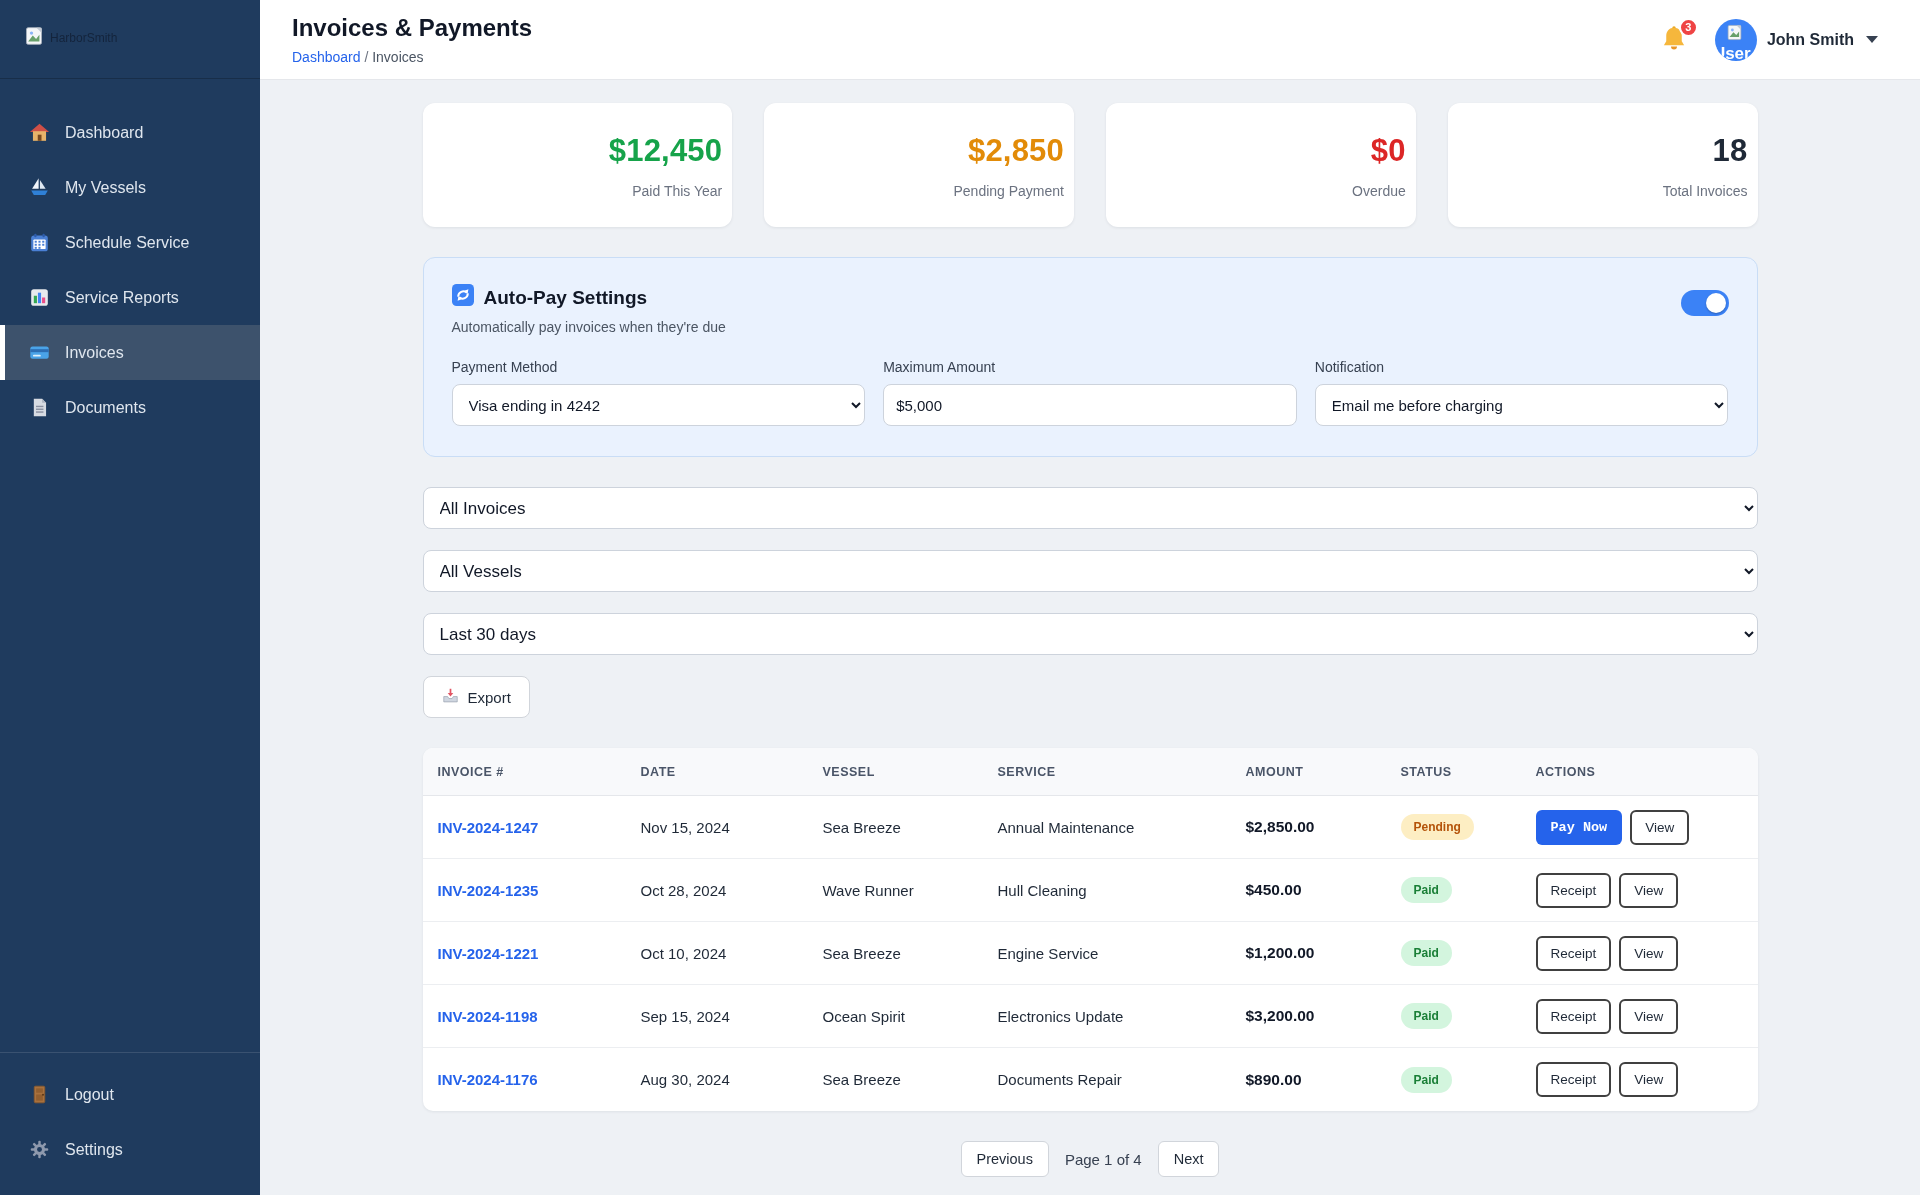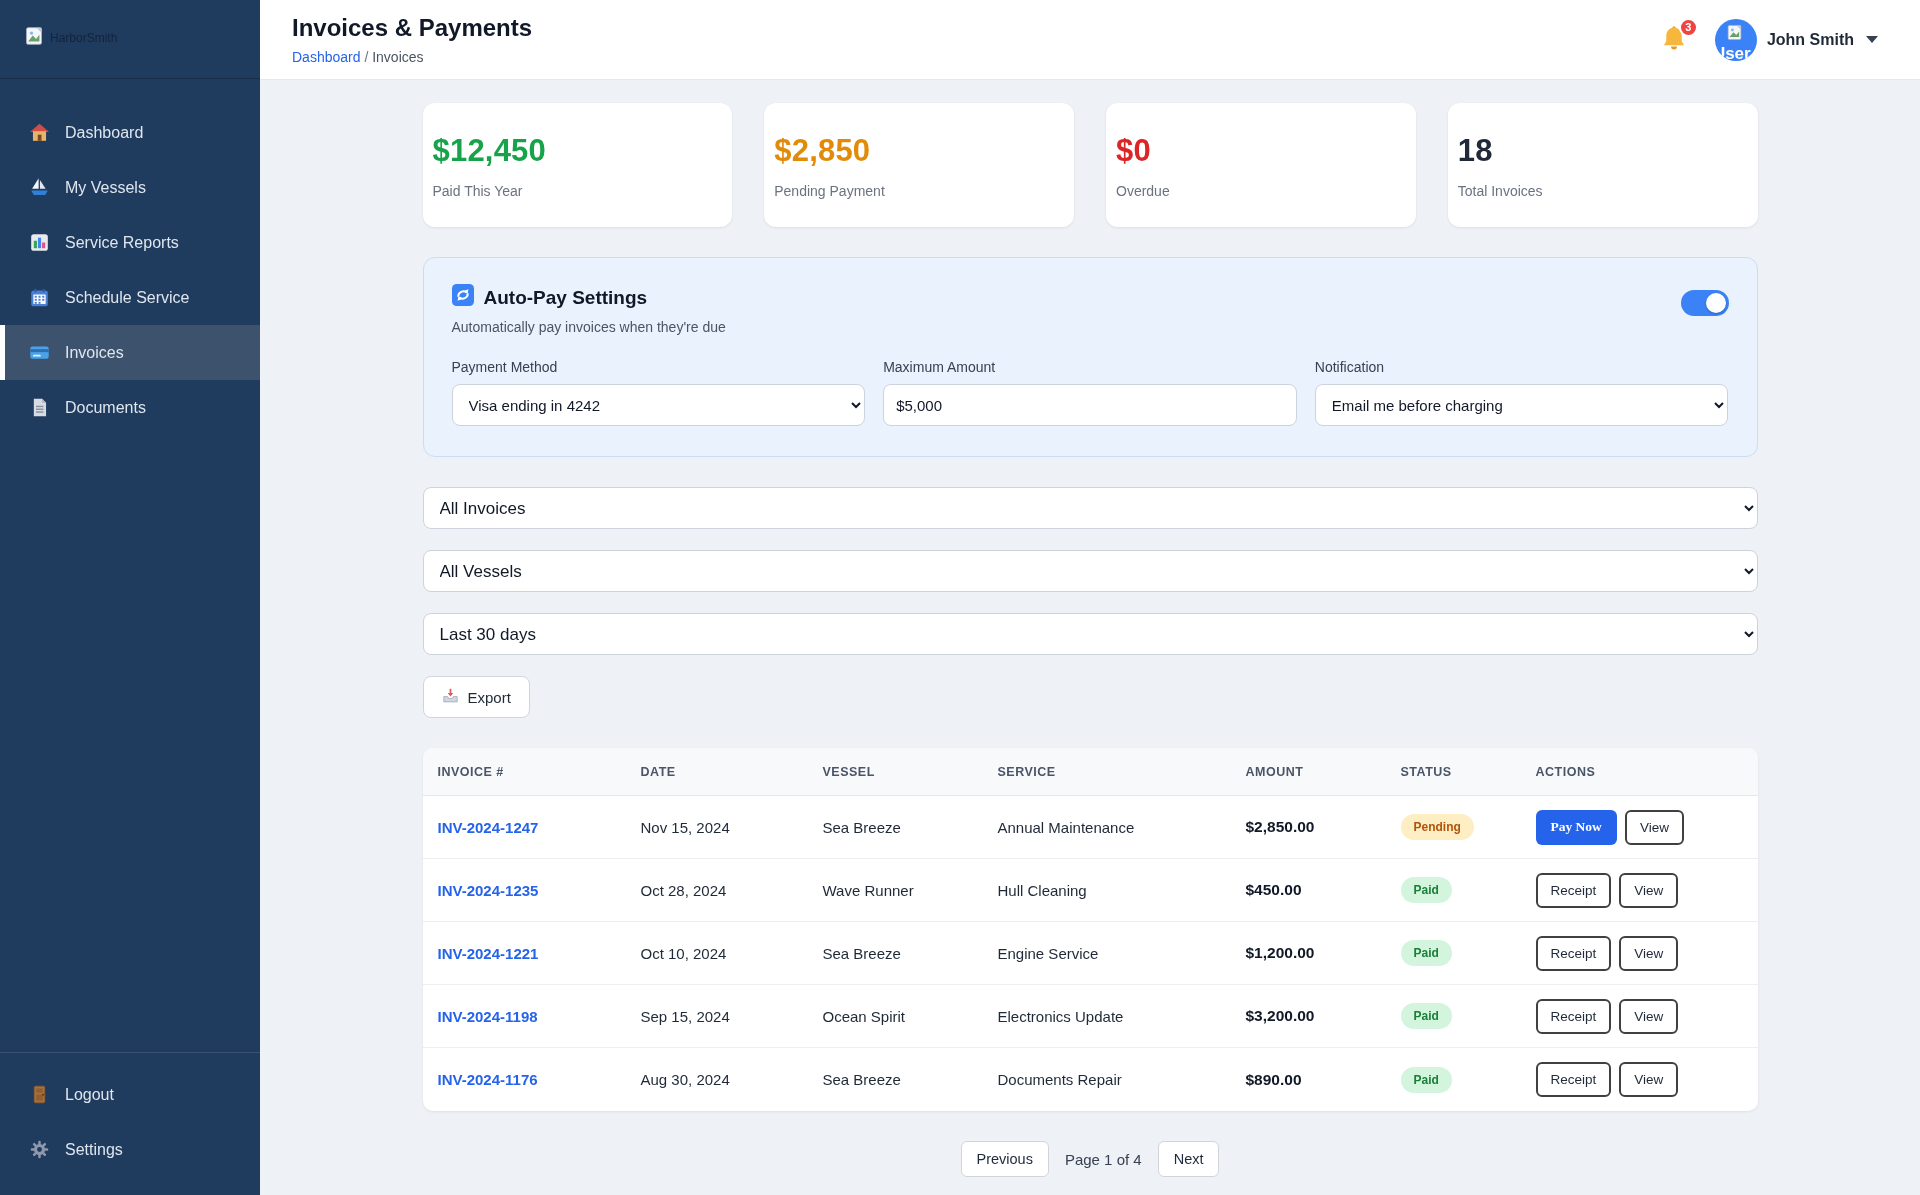--- a/index.html
+++ b/index.html
@@ -30,21 +30,21 @@
   .avatar svg { position:absolute; top:5px; left:11px; }
   .avatar-alt { position:absolute; bottom:-3px; left:-2px; color:#fff; font-weight:700; font-size:17px; }
   .user-name { font-size:16px; font-weight:700; color:#1f2937; }
   .caret { width:0; height:0; border-left:6px solid transparent; border-right:6px solid transparent; border-top:7px solid #374151; margin-left:2px; }
 
   
   .main { margin-left:260px; padding:103px 0 30px 0; }
   .container { width:1335px; margin:0 auto; }
 
   .stats { display:grid; grid-template-columns:repeat(4,1fr); gap:32px; margin-bottom:30px; }
-  .stat-card { background:#fff; border-radius:12px; box-shadow:0 1px 3px rgba(16,24,40,0.08); padding:30px 10px 28px; text-align:left; }
+  .stat-card { background:#fff; border-radius:12px; box-shadow:0 1px 3px rgba(16,24,40,0.08); padding:30px 10px 28px; text-align:right; }
   .stat-value { font-size:31px; font-weight:700; letter-spacing:0.2px; }
   .c-green { color:#16a34a; } .c-orange { color:#e28b08; } .c-red { color:#dc2626; } .c-dark { color:#1f2937; }
   .stat-label { margin-top:14px; font-size:14px; color:#6b7280; }
 
   
   .autopay { background:#eaf2fe; border:1px solid #c9ddf6; border-radius:12px; padding:26px 28px 30px; margin-bottom:30px; }
   .ap-head { display:flex; align-items:flex-start; justify-content:space-between; }
   .ap-title { display:flex; align-items:center; gap:10px; font-size:19px; font-weight:700; color:#111827; }
   .ap-sub { margin-top:8px; font-size:14px; color:#4b5563; }
   .toggle { width:48px; height:26px; border-radius:13px; background:#3b82f6; position:relative; cursor:pointer; flex:0 0 auto; margin-top:6px; }
@@ -64,21 +64,21 @@
   .t-head .th { font-size:12.5px; font-weight:700; color:#4a5568; letter-spacing:0.5px; }
   .t-body-row { height:63px; border-bottom:1px solid #eceef1; }
   .t-body-row:last-child { border-bottom:none; }
   .inv-link { color:#2563eb; font-weight:700; font-size:15px; text-decoration:none; cursor:pointer; }
   .cell { font-size:15px; color:#1f2937; }
   .amount { font-weight:700; font-size:15.5px; color:#111827; }
   .badge-status { display:inline-block; padding:6px 13px; border-radius:13px; font-size:12px; font-weight:700; }
   .st-pending { background:#fdeec3; color:#b45309; }
   .st-paid { background:#d3f5de; color:#1a7f37; }
   .actions { display:flex; gap:8px; }
-  .btn-primary { background:#2563eb; color:#fff; border:none; border-radius:6px; padding:9px 15px; font-size:13.5px; font-weight:600; cursor:pointer; font-family:Liberation Serif, serif; }
+  .btn-primary { background:#2563eb; color:#fff; border:none; border-radius:6px; padding:9px 15px; font-size:13.5px; font-weight:600; cursor:pointer; font-family:Liberation Mono, monospace; }
   .btn-secondary { background:#fff; color:#1f2937; border:2px solid #404040; border-radius:6px; padding:8px 13px; font-size:13.5px; cursor:pointer; font-family:"Liberation Sans", sans-serif; }
 
   
   .pagination { display:flex; align-items:center; justify-content:center; gap:16px; margin-top:30px; }
   .page-btn { background:#fff; border:1px solid #d1d5db; border-radius:6px; padding:9px 15px; font-size:14.5px; color:#1f2937; cursor:pointer; font-family:"Liberation Sans", sans-serif; }
   .page-status { font-size:15px; color:#374151; }
 </style>
 </head>
 <body>
 
@@ -108,31 +108,20 @@
     </div>
     <div class="sb-item">
       <span class="sb-icon">
         <svg width="21" height="21" viewBox="0 0 24 24">
             <polygon points="11,1.5 11,13.5 3.5,13.5" fill="#f3f6fb"></polygon>
             <polygon points="12.5,3.5 19,13.5 12.5,13.5" fill="#dfe8f2"></polygon>
             <path d="M2.5 15.5 h19 l-3 5 h-13 z" fill="#2f80d6"></path>
           </svg>
       </span>
       <span>My Vessels</span>
-    </div>
-    <div class="sb-item">
-      <span class="sb-icon">
-        <svg width="21" height="21" viewBox="0 0 24 24">
-            <rect x="2.5" y="2.5" width="19" height="19" rx="3" fill="#e8eaed"></rect>
-            <rect x="5.5" y="10" width="3.6" height="8.5" fill="#34a853"></rect>
-            <rect x="10.2" y="6.5" width="3.6" height="12" fill="#4285f4"></rect>
-            <rect x="14.9" y="12" width="3.6" height="6.5" fill="#ea4f89"></rect>
-          </svg>
-      </span>
-      <span>Service Reports</span>
     </div>
     <div class="sb-item">
       <span class="sb-icon">
         <svg width="21" height="21" viewBox="0 0 24 24">
             <rect x="2.5" y="4" width="19" height="18" rx="3" fill="#4a7fd4"></rect>
             <rect x="5" y="8.5" width="14" height="11" rx="1" fill="#ffffff"></rect>
             <g fill="#4a7fd4">
               <rect x="6.5" y="10" width="2.4" height="2.2"></rect>
               <rect x="10.8" y="10" width="2.4" height="2.2"></rect>
               <rect x="15.1" y="10" width="2.4" height="2.2"></rect>
@@ -140,20 +129,31 @@
               <rect x="10.8" y="13.5" width="2.4" height="2.2"></rect>
               <rect x="15.1" y="13.5" width="2.4" height="2.2"></rect>
               <rect x="6.5" y="17" width="2.4" height="2.2"></rect>
               <rect x="10.8" y="17" width="2.4" height="2.2"></rect>
             </g>
             <rect x="6" y="2" width="2.6" height="4" rx="1.2" fill="#2c5aa8"></rect>
             <rect x="15.4" y="2" width="2.6" height="4" rx="1.2" fill="#2c5aa8"></rect>
           </svg>
       </span>
       <span>Schedule Service</span>
+    </div>
+    <div class="sb-item">
+      <span class="sb-icon">
+        <svg width="21" height="21" viewBox="0 0 24 24">
+            <rect x="2.5" y="2.5" width="19" height="19" rx="3" fill="#e8eaed"></rect>
+            <rect x="5.5" y="10" width="3.6" height="8.5" fill="#34a853"></rect>
+            <rect x="10.2" y="6.5" width="3.6" height="12" fill="#4285f4"></rect>
+            <rect x="14.9" y="12" width="3.6" height="6.5" fill="#ea4f89"></rect>
+          </svg>
+      </span>
+      <span>Service Reports</span>
     </div>
     <div class="sb-item active">
       <span class="sb-icon">
         <svg width="21" height="21" viewBox="0 0 24 24">
             <rect x="1.5" y="5" width="21" height="14" rx="2.5" fill="#4aa3e8"></rect>
             <rect x="1.5" y="8.2" width="21" height="3.4" fill="#2c6db3"></rect>
             <rect x="4.5" y="14.5" width="9" height="2.2" rx="1.1" fill="#dff0fb"></rect>
           </svg>
       </span>
       <span>Invoices</span>

